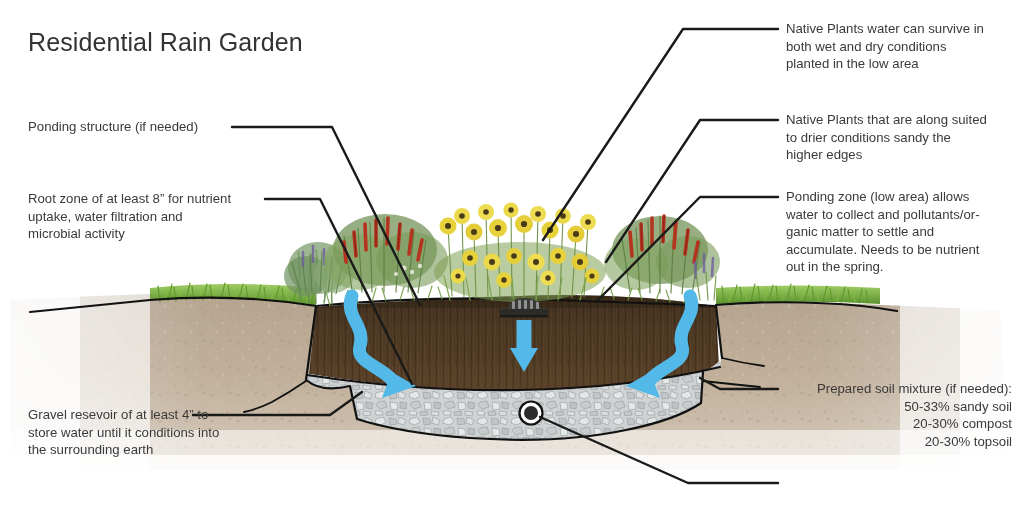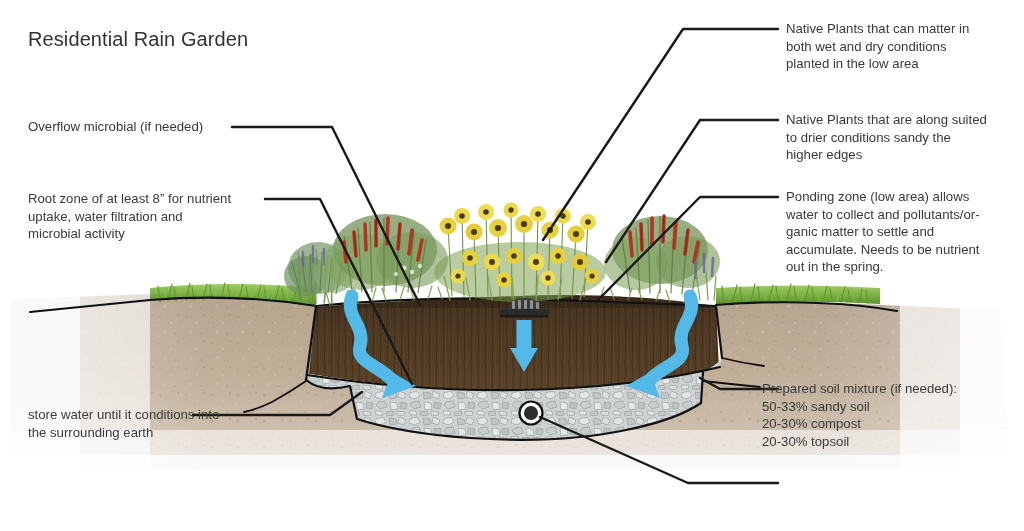--- a/index.html
+++ b/index.html
@@ -9,21 +9,21 @@
     color:#2b2b2b;
     -webkit-font-smoothing:antialiased;
   }
   #stage{position:absolute;inset:0;width:1024px;height:531px;}
   svg.layer{position:absolute;left:0;top:0;width:1024px;height:531px;}
   #art{z-index:1;}
   #leaders{z-index:3;pointer-events:none;}
 
   .txt{position:absolute;z-index:4;}
   .title{
-    font-size:20px;font-weight:400;color:#333333;letter-spacing:.1px;
+    font-size:25px;font-weight:400;color:#333333;letter-spacing:.1px;
     white-space:nowrap;
   }
   .lbl{
     font-size:13.2px;line-height:17.6px;color:#3a3a3a;font-weight:400;
   }
   .lbl div{white-space:nowrap;}
 </style>
 </head>
 <body>
 
@@ -509,55 +509,56 @@
       <path d="M778 120 L700 120 L606 262"></path>
       <path d="M778 197 L700 197 L598 300"></path>
       <path d="M778 389 L720 389 L700 378"></path>
       <path d="M778 483 L688 483 L540 417"></path>
     </g>
   </svg>
 
   <div class="txt title" style="left:28px;top:28px;">Residential Rain Garden</div>
 
   <div class="txt lbl" style="left:28px;top:118px;width:210px;">
-    <div>Overflow microbial (if needed)</div>
+    <div>Ponding structure (if needed)</div>
   </div>
 
   <div class="txt lbl" style="left:28px;top:190px;width:250px;">
     <div>Root zone of at least 8” for nutrient</div>
     <div>uptake, water filtration and</div>
     <div>microbial activity</div>
   </div>
 
   <div class="txt lbl" style="left:28px;top:406px;width:255px;">
+    <div>Gravel resevoir of at least 4” to</div>
     <div>store water until it conditions into</div>
     <div>the surrounding earth</div>
   </div>
 
   <div class="txt lbl" style="left:786px;top:20px;width:226px;">
-    <div>Native Plants that can matter in</div>
+    <div>Native Plants water can survive in</div>
     <div>both wet and dry conditions</div>
     <div>planted in the low area</div>
   </div>
 
   <div class="txt lbl" style="left:786px;top:111px;width:230px;">
     <div>Native Plants that are along suited</div>
     <div>to drier conditions sandy the</div>
     <div>higher edges</div>
   </div>
 
   <div class="txt lbl" style="left:786px;top:188px;width:226px;">
     <div>Ponding zone (low area) allows</div>
     <div>water to collect and pollutants/or-</div>
     <div>ganic matter to settle and</div>
     <div>accumulate. Needs to be nutrient</div>
     <div>out in the spring.</div>
   </div>
 
-  <div class="txt lbl" style="left:762px;top:380px;width:226px;">
+  <div class="txt lbl" style="left:786px;top:380px;width:226px;text-align:right;">
     <div>Prepared soil mixture (if needed):</div>
     <div>50-33% sandy soil</div>
     <div>20-30% compost</div>
     <div>20-30% topsoil</div>
   </div>
 
 
 </div>
 
 </body></html>

